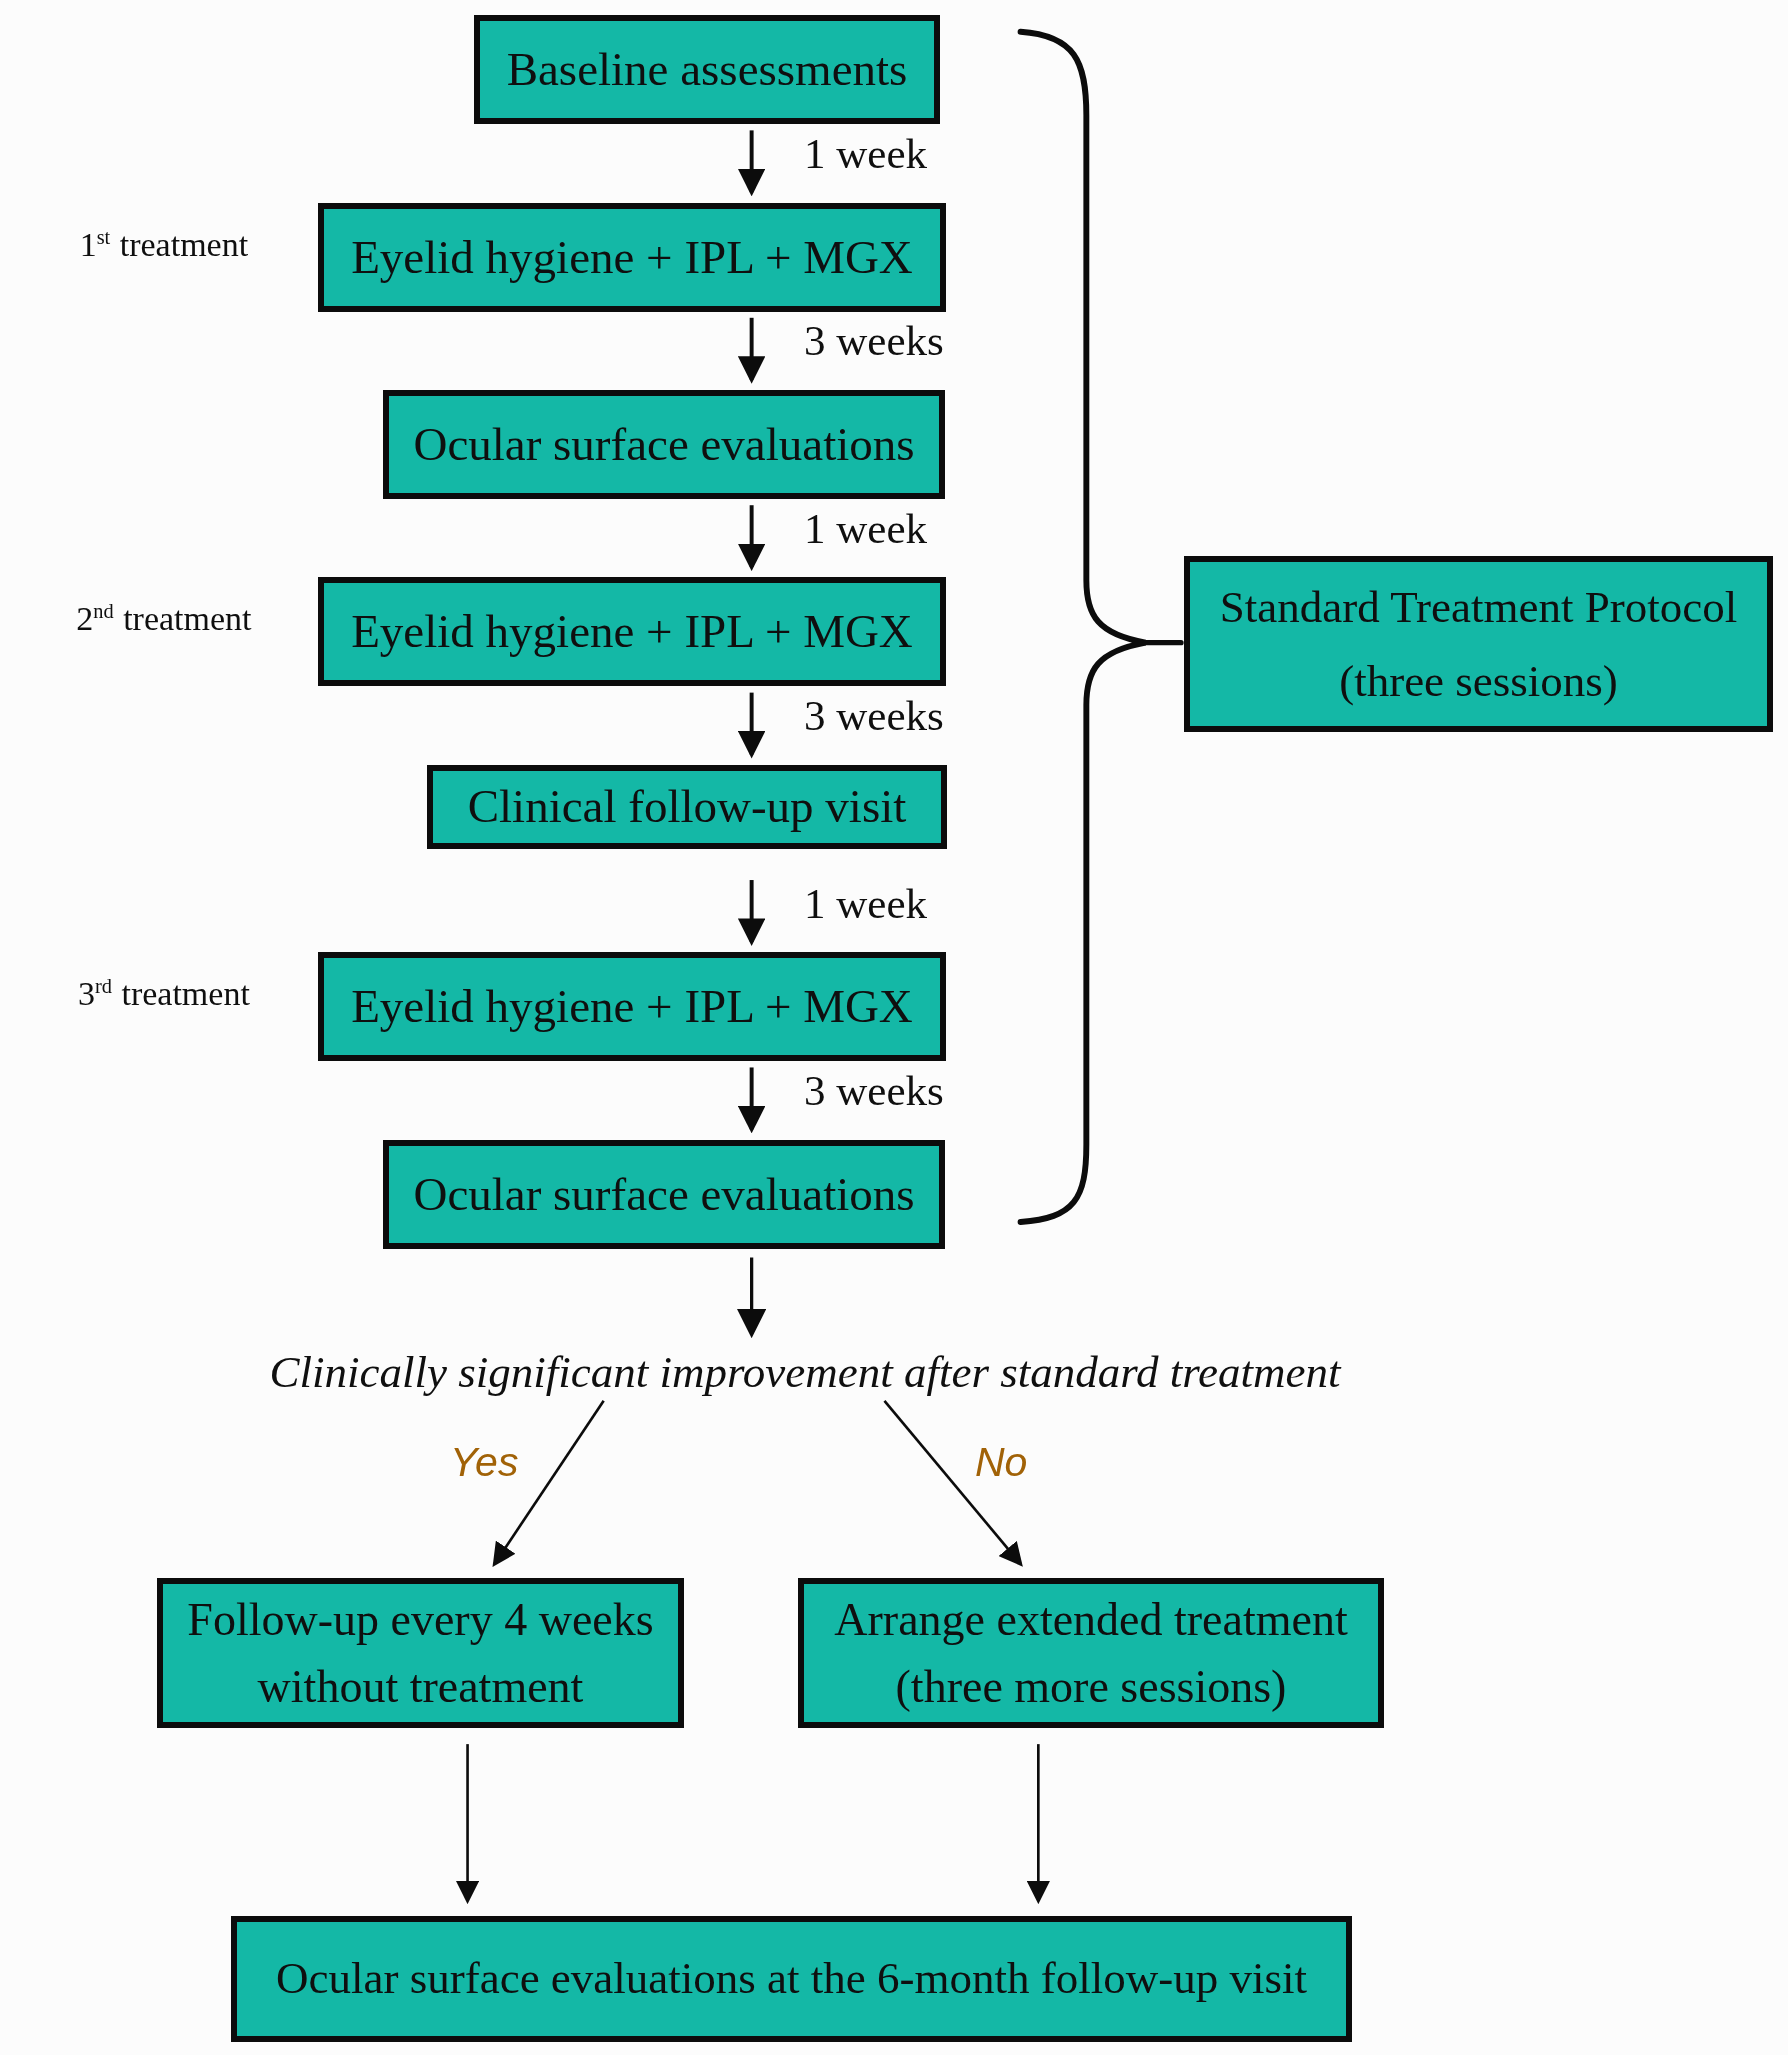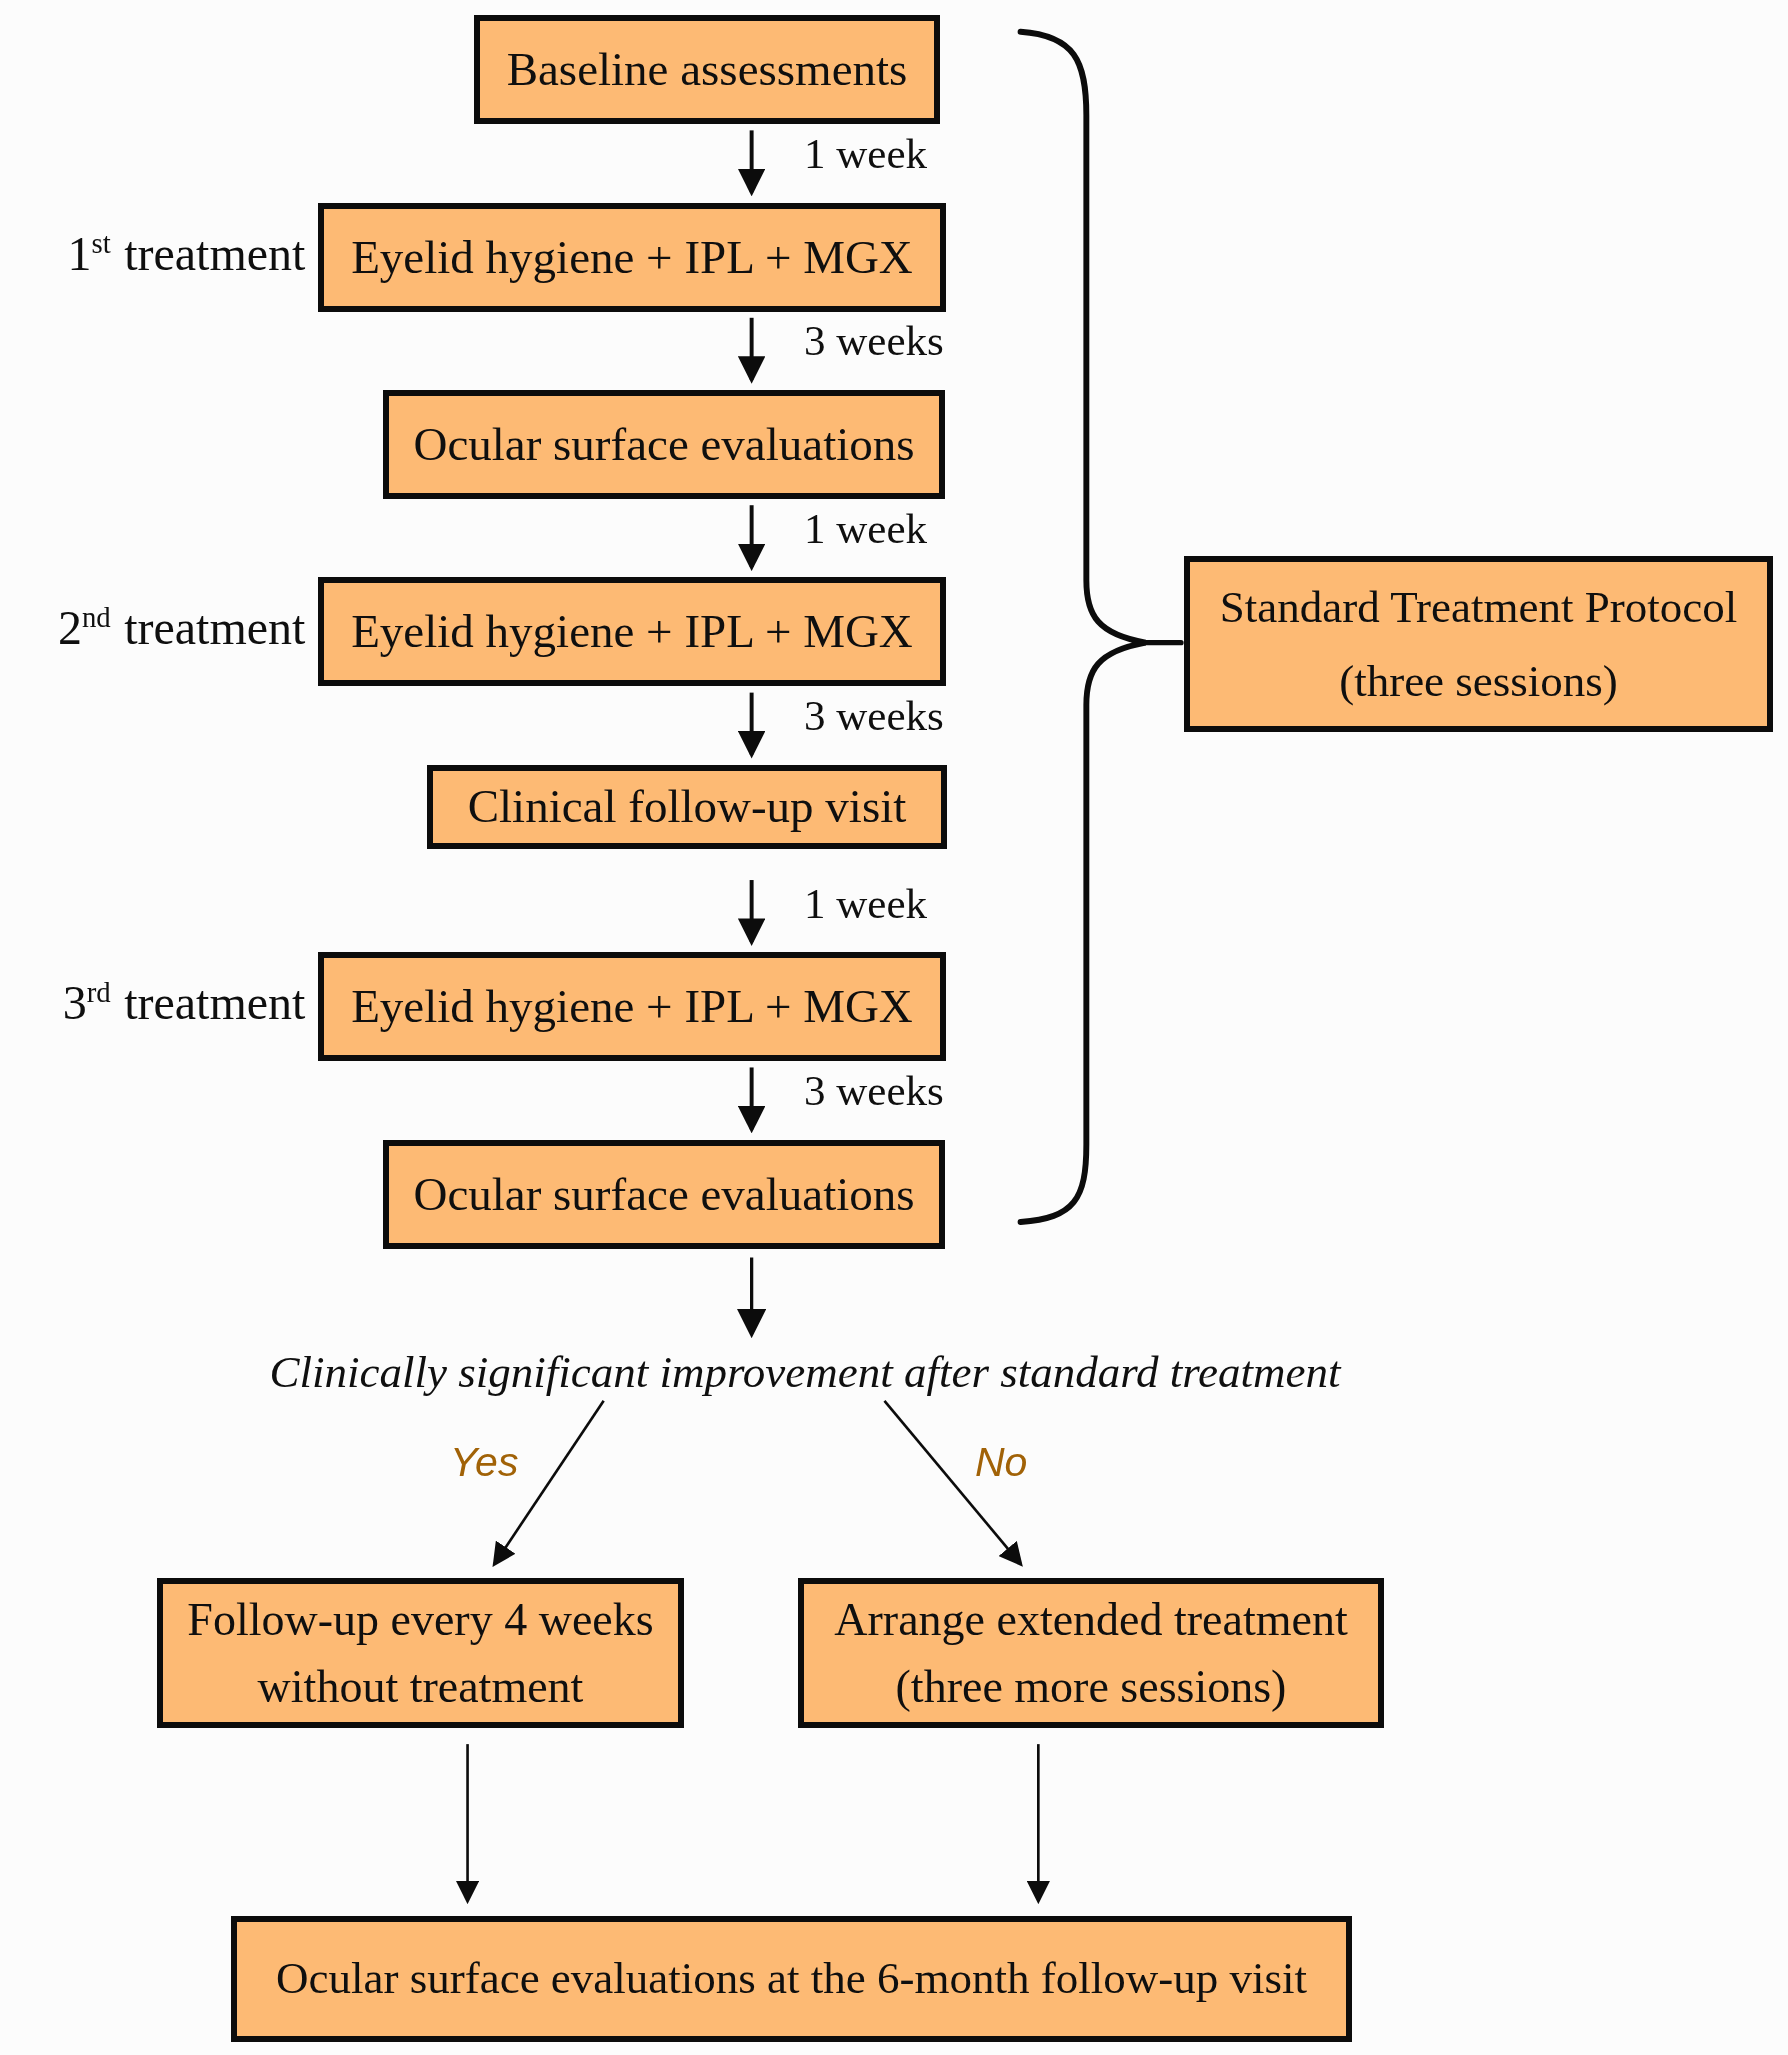--- a/index.html
+++ b/index.html
@@ -13,40 +13,40 @@
     height: 2056px;
     background: #fcfcfc;
     font-family: "Liberation Serif", "DejaVu Serif", serif;
     color: #0f0f0f;
     overflow: hidden;
   }
   .box {
     position: absolute;
     box-sizing: border-box;
     border: 6.6px solid #0c0c0c;
-    background: #fdba74;
+    background: #14b8a6;
     display: flex;
     flex-direction: column;
     align-items: center;
     justify-content: center;
     text-align: center;
     font-size: 47px;
     line-height: 1.1;
   }
   .box .line { white-space: nowrap; }
   .two-line { font-size: 46px; text-align: right; }
   .two-line .line { line-height: 67px; }
   .protocol .line { line-height: 74px; font-size: 45px; }
   .final-box { font-size: 45px; }
   .side-label {
     position: absolute;
     width: 283px;
-    font-size: 48px;
+    font-size: 34px;
     white-space: nowrap;
-    text-align: right;
+    text-align: center;
   }
   .side-label sup {
     font-size: 0.6em;
     vertical-align: super;
     line-height: 0;
   }
   .side-label .word { margin-left: 0.28em; }
   .interval-label {
     position: absolute;
     left: 772px;

